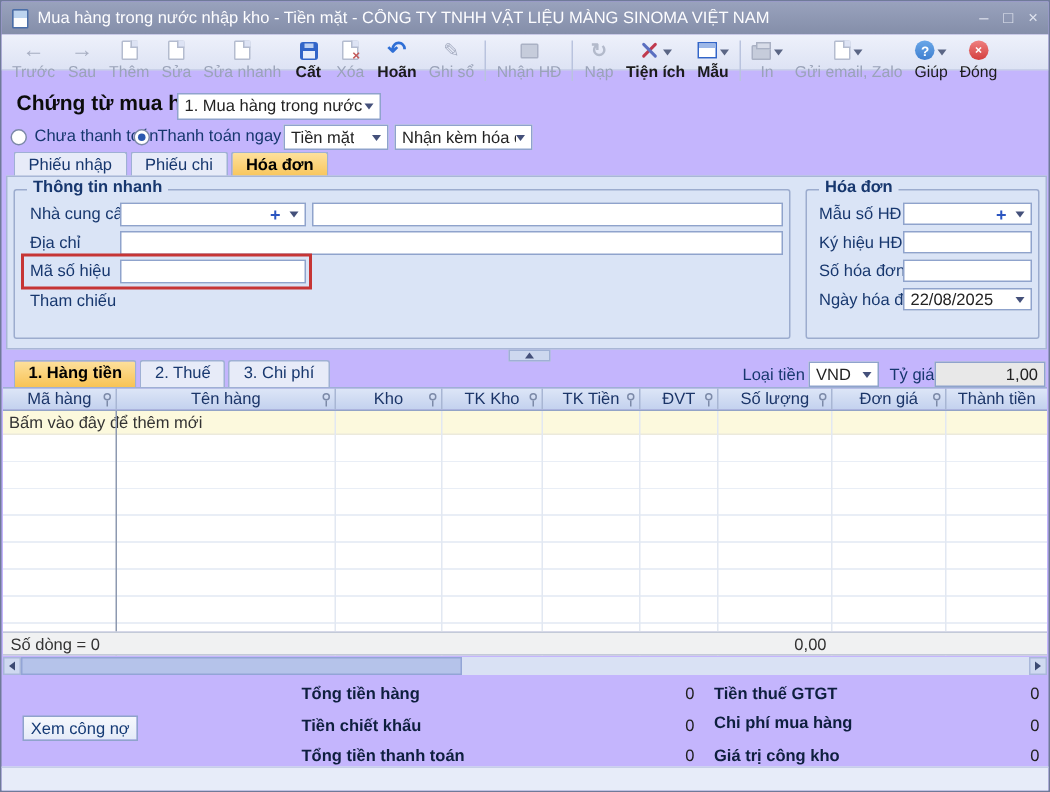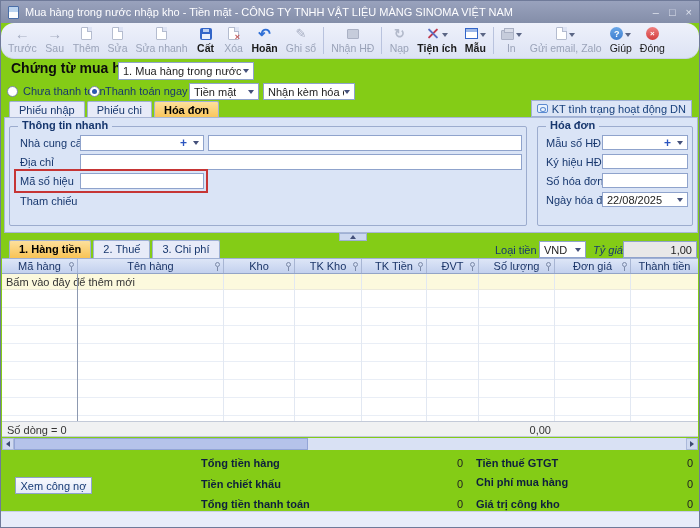--- a/index.html
+++ b/index.html
@@ -1,38 +1,38 @@
 <!DOCTYPE html>
 <html><head>
 <meta charset="utf-8">
 <style>
   * { box-sizing: border-box; margin: 0; padding: 0; }
   html,body { background:#c8c8c8; }
   .win {
     position:relative; width:700px; height:528px;
     border:1px solid #6f7a99; overflow:hidden;
     font-family:"Liberation Sans", sans-serif; font-size:11px;
-    background:#84cc16; color:#222;
+    background:#c4b5fd; color:#222;
   }
   
   .titlebar { position:absolute; left:0; top:0; right:0; height:22px;
     background:linear-gradient(#99a2bd,#848ea9); display:flex; align-items:center;
     padding:0 7px; gap:6px; color:#fff; }
   .t-icon { width:11px; height:13px; border:1px solid #4a6ea8; border-radius:1px;
     background:linear-gradient(#bcd4ef 45%, #fdfdfd 45%); flex:0 0 auto; }
   .t-title { flex:1; white-space:nowrap; overflow:hidden; font-size:11px; color:#fdfdff; }
   .t-ctl { display:flex; gap:10px; color:#dfe3ee; font-size:11px; }
   .t-ctl span { cursor:default; }
   .glyph-min::after { content:'\2013'; }
   .glyph-max::after { content:'\25A1'; }
   .glyph-close::after { content:'\00D7'; }
   
-  .toolbar { position:absolute; left:0; top:22px; right:0; height:36px;
+  .toolbar { position:absolute; left:0; top:22px; right:0; height:24px;
     background:linear-gradient(#eef1fb,#dde3f4); border-bottom:1px solid #c9d1e8;
-    display:flex; align-items:flex-start; padding:2px 3px 0;border-radius:13px; }
+    display:flex; align-items:flex-start; padding:2px 3px 0; }
   .tb { display:flex; flex-direction:column; align-items:center; padding:1px 4px 0;
     min-width:28px; height:32px; }
   .tb .icorow { height:15px; display:flex; align-items:center; gap:2px; }
   .tb .lbl { margin-top:1px; font-size:10.5px; color:#1b1b1b; white-space:nowrap; }
   .tb.dis .lbl { color:#9aa3b8; }
   .tb.strong .lbl { font-weight:bold; }
   .tb-sep { width:1px; height:27px; background:#b9c3de; margin:2px 3px 0; flex:0 0 auto; }
   .dd { width:0; height:0; border-left:3px solid transparent; border-right:3px solid transparent;
     border-top:4px solid #5b6685; margin-top:2px; }
   
@@ -281,24 +281,20 @@
   <div class="select" style="left:262px;top:82px;width:92px;height:17px;">
     <span style="white-space:nowrap;overflow:hidden;">Nhận kèm hóa đơn</span>
     <span class="arrow-dn"></span>
   </div>
 
   <div class="tabs" style="left:8px;top:100px;">
     <div class="tab">Phiếu nhập</div>
     <div class="tab">Phiếu chi</div>
     <div class="tab active">Hóa đơn</div>
   </div>
-  <div class="kt-btn">
-    <span class="kt-ico"></span>
-    <span>KT tình trạng hoạt động DN</span>
-  </div>
 
   <div class="panel"></div>
 
   <div class="group" style="left:8px;top:125px;width:518px;height:100px;">
     <div class="group-label">Thông tin nhanh</div>
     <div class="abs lbl-navy" style="left:10px;top:10px;">Nhà cung cấp</div>
     <div class="select" style="left:70px;top:8px;width:124px;height:16px;justify-content:flex-end;gap:6px;">
       <span class="plus"></span>
       <span class="arrow-dn"></span>
     </div>
@@ -336,21 +332,21 @@
   <div class="tabs" style="left:8px;top:239px;">
     <div class="tab active">1. Hàng tiền</div>
     <div class="tab">2. Thuế</div>
     <div class="tab">3. Chi phí</div>
   </div>
   <div class="abs lbl-navy" style="left:494px;top:243px;">Loại tiền</div>
   <div class="select" style="left:538px;top:240px;width:47px;height:17px;">
     <span>VND</span>
     <span class="arrow-dn"></span>
   </div>
-  <div class="abs lbl-navy" style="left:592px;top:243px;font-style:italic;">Tỷ giá</div>
+  <div class="abs lbl-navy" style="left:592px;top:243px;">Tỷ giá</div>
   <div class="input" style="left:622px;top:240px;width:74px;height:17px;background:#e8e8e8;justify-content:flex-end;padding-right:4px;">
     <span>1,00</span>
   </div>
 
   <div class="grid-header">
     <div class="gh" style="flex:0 0 76px;">
       <span>Mã hàng</span>
         <span class="pin"></span>
     </div>
     <div class="gh" style="flex:0 0 146px;">

